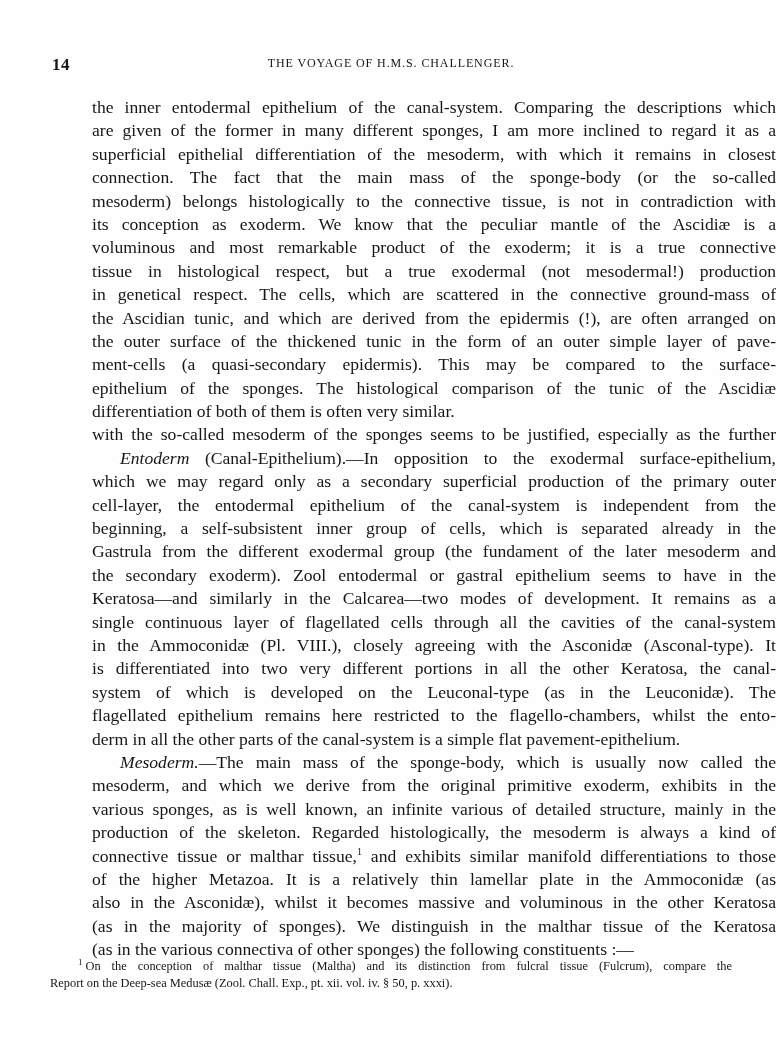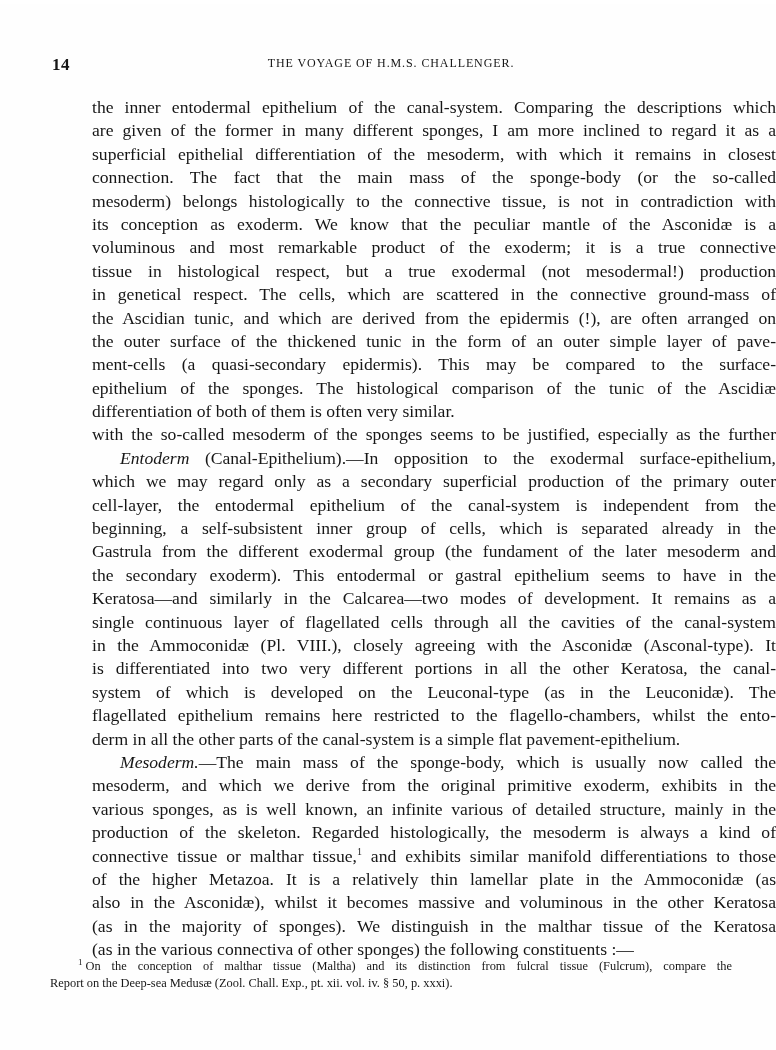--- a/index.html
+++ b/index.html
@@ -34,39 +34,39 @@
   </div>
 
   <div class="body-text">
 
     <div>
       <span class="line">the inner entodermal epithelium of the canal-system.   Comparing the descriptions which</span>
       <span class="line">are given of the former in many different sponges, I am more inclined to regard it as a</span>
       <span class="line">superficial epithelial differentiation of the mesoderm, with which it remains in closest</span>
       <span class="line">connection.  The fact that the main mass of the sponge-body (or the so-called</span>
       <span class="line">mesoderm) belongs histologically to the connective tissue, is not in contradiction with</span>
-      <span class="line">its conception as exoderm.  We know that the peculiar mantle of the Asconidæ is a</span>
+      <span class="line">its conception as exoderm.  We know that the peculiar mantle of the Ascidiæ is a</span>
       <span class="line">voluminous and most remarkable product of the exoderm;  it is a true connective</span>
       <span class="line">tissue in histological respect, but a true exodermal (not mesodermal!) production</span>
       <span class="line">in genetical respect.  The cells, which are scattered in the connective ground-mass of</span>
       <span class="line">the Ascidian tunic, and which are derived from the epidermis (!), are often arranged on</span>
       <span class="line">the outer surface of the thickened tunic in the form of an outer simple layer of pave-</span>
       <span class="line">ment-cells (a quasi-secondary epidermis).  This may be compared to the surface-</span>
       <span class="line">epithelium of the sponges.  The histological comparison of the tunic of the Ascidiæ</span>
       <span class="line last">differentiation of both of them is often very similar.</span>
       <span class="line">with the so-called mesoderm of the sponges seems to be justified, especially as the further</span>
     </div>
 
     <div>
       <span class="line indent"><em>Entoderm</em><span> (Canal-Epithelium).—In opposition to the exodermal surface-epithelium,</span></span>
       <span class="line">which we may regard only as a secondary superficial production of the primary outer</span>
       <span class="line">cell-layer, the entodermal epithelium of the canal-system is independent from the</span>
       <span class="line">beginning, a self-subsistent inner group of cells, which is separated already in the</span>
       <span class="line">Gastrula from the different exodermal group (the fundament of the later mesoderm and</span>
-      <span class="line">the secondary exoderm).  This entodermal or gastral epithelium seems to have in the</span>
+      <span class="line">the secondary exoderm).  Zool entodermal or gastral epithelium seems to have in the</span>
       <span class="line">Keratosa—and similarly in the Calcarea—two modes of development.  It remains as a</span>
       <span class="line">single continuous layer of flagellated cells through all the cavities of the canal-system</span>
       <span class="line">in the Ammoconidæ (Pl. VIII.), closely agreeing with the Asconidæ (Asconal-type).  It</span>
       <span class="line">is differentiated into two very different portions in all the other Keratosa, the canal-</span>
       <span class="line">system of which is developed on the Leuconal-type (as in the Leuconidæ).  The</span>
       <span class="line">flagellated epithelium remains here restricted to the flagello-chambers, whilst the ento-</span>
       <span class="line last">derm in all the other parts of the canal-system is a simple flat pavement-epithelium.</span>
     </div>
 
     <div>

